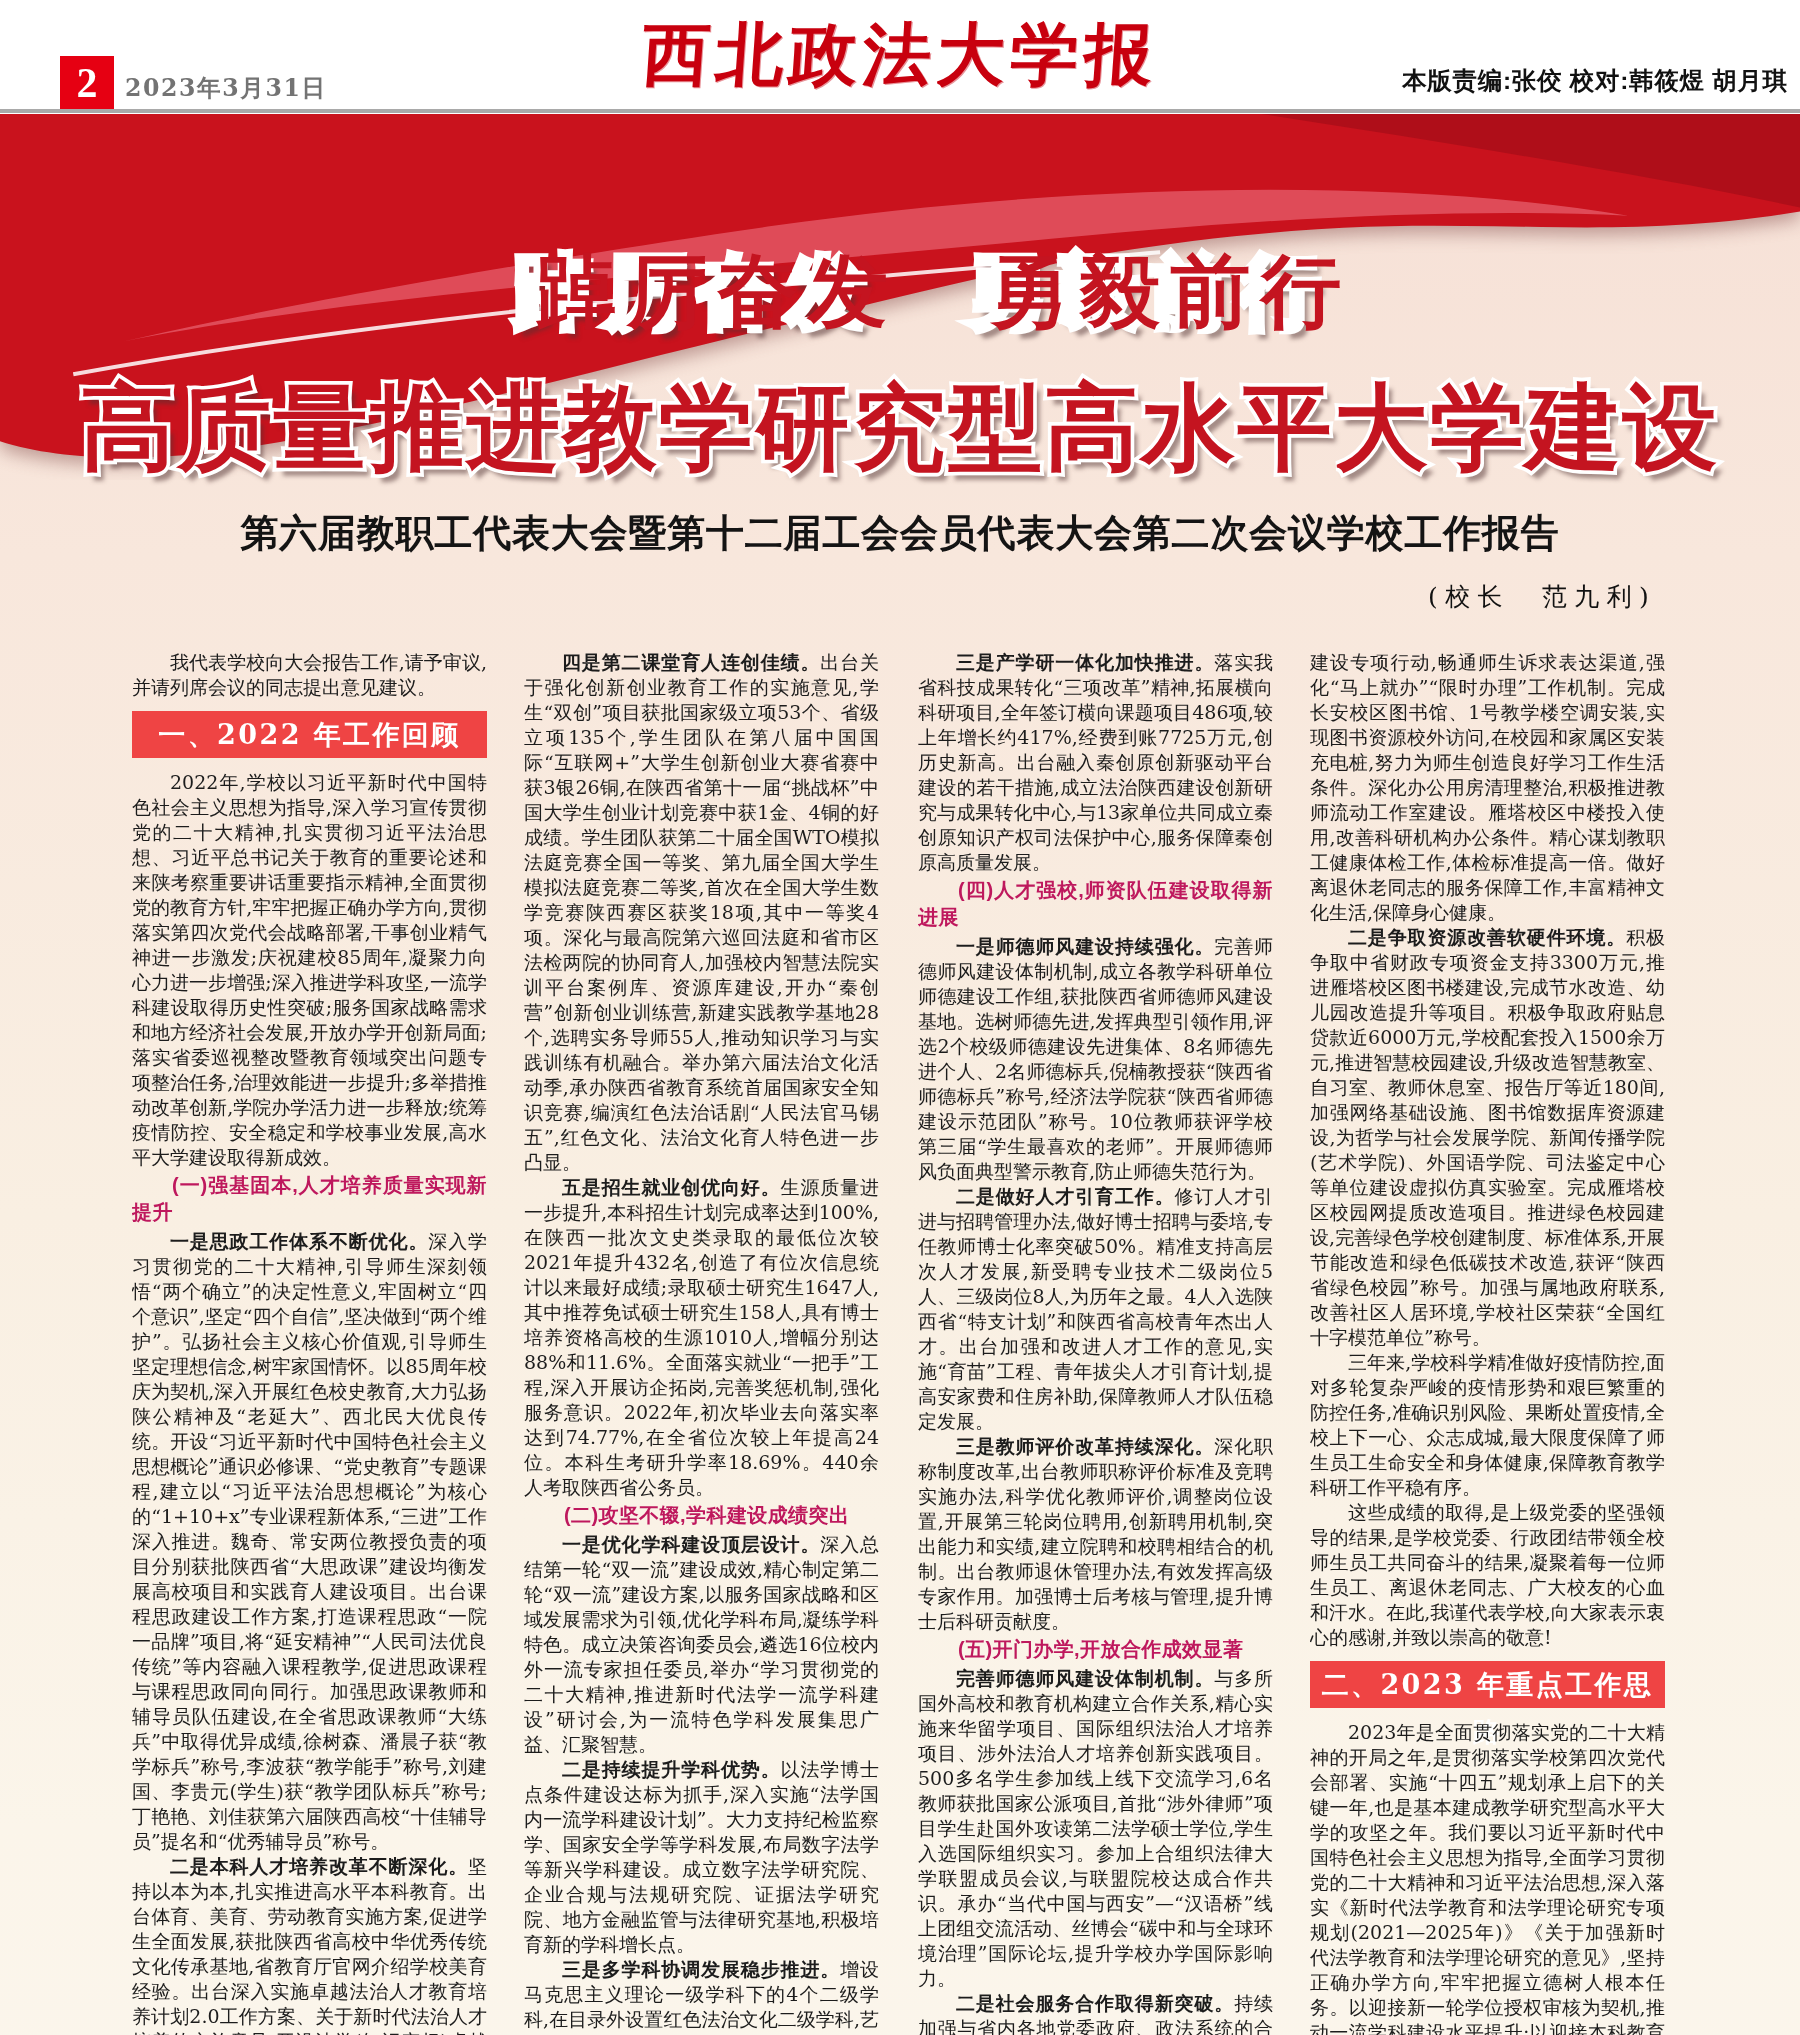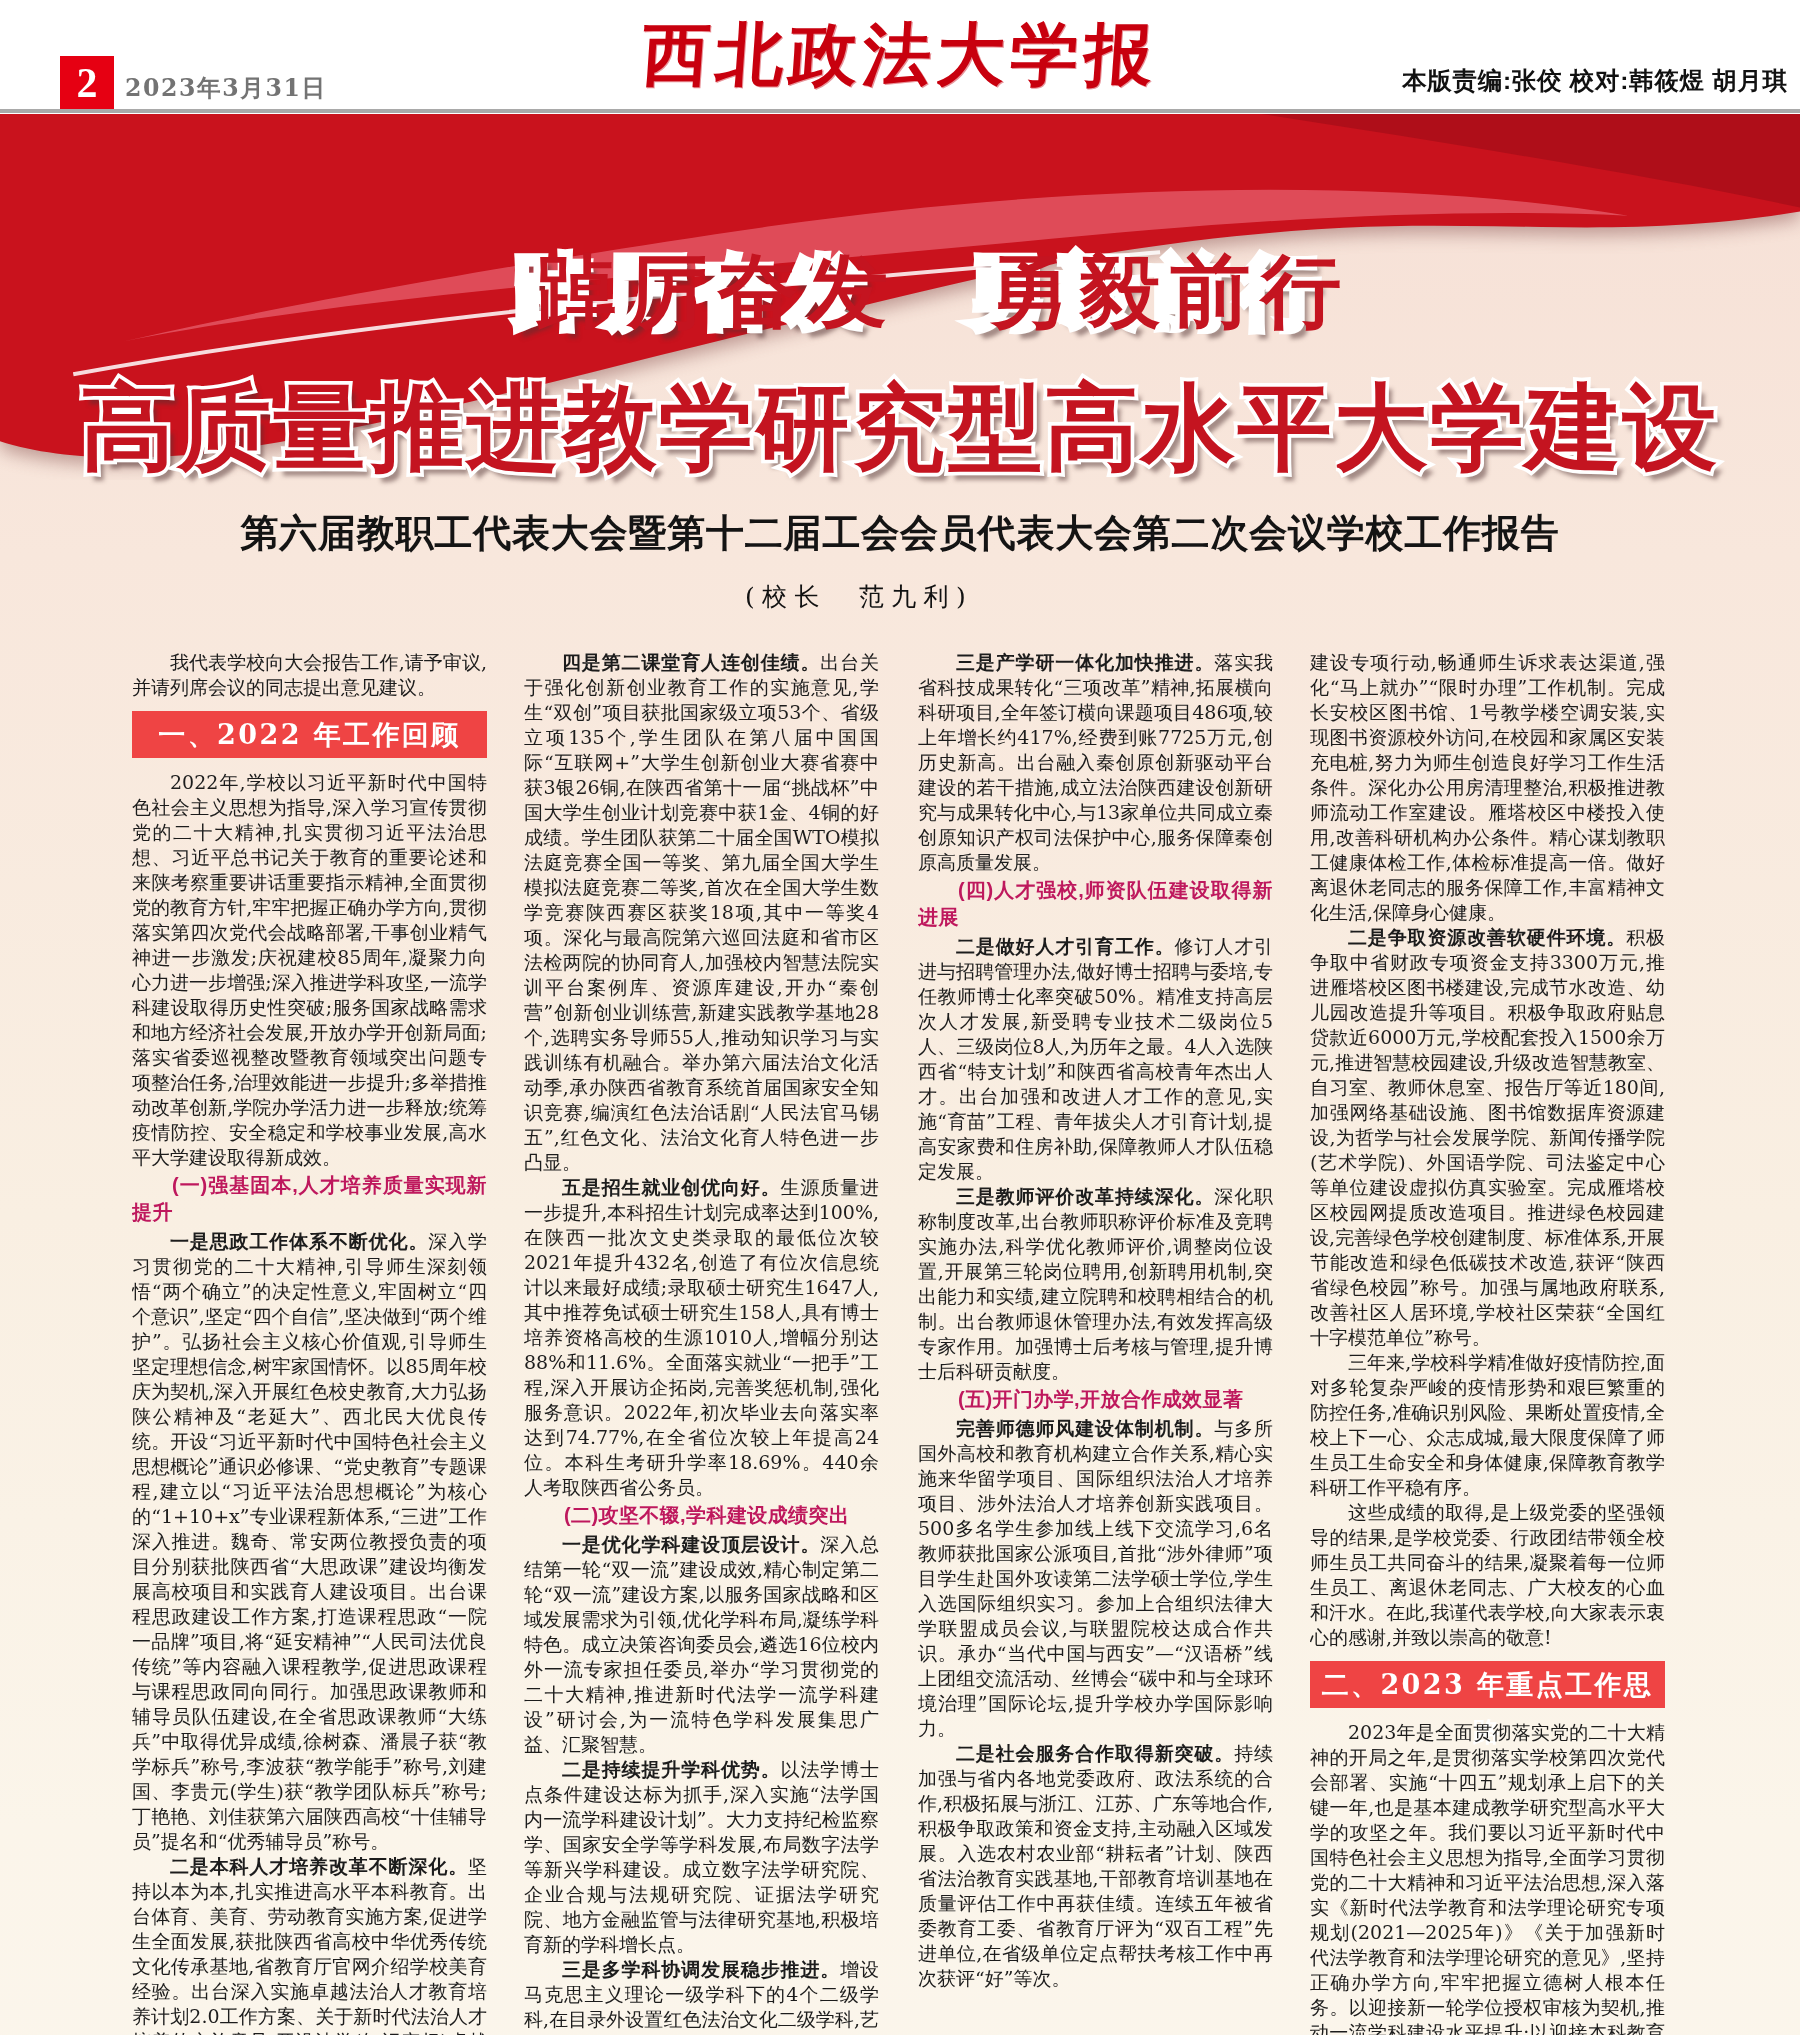--- a/index.html
+++ b/index.html
@@ -28,22 +28,22 @@
   
   .hl{position:absolute;left:0;width:1800px;text-align:center;white-space:nowrap;}
   .hl .back,.hl .front{display:block;}
   .hl .back{position:absolute;left:0;right:0;top:0;color:#c41420;
             -webkit-text-stroke:7.3px #ffffff;text-shadow:6.5px 8.1px 4.1px rgba(80,50,50,.5);}
   .hl .front{position:relative;color:#c41420;}
   #hl1{top:239px;font:bold 80px "DejaVu Serif",serif;letter-spacing:10.6px;padding-left:44px;}
   #hl2{top:365px;font:bold 94px "DejaVu Serif",serif;letter-spacing:2.4px;}
   .subhead{position:absolute;left:0;top:508px;width:1800px;text-align:center;
            font:bold 38px "DejaVu Serif",serif;color:#141414;letter-spacing:0.8px;}
-  .byline{position:absolute;left:0;top:580px;width:1656px;text-align:center;
-          font:25px "DejaVu Serif",serif;color:#111;letter-spacing:7.3px;margin-left:31px;}
+  .byline{position:absolute;left:0;top:580px;width:1656px;text-align:right;
+          font:25px "DejaVu Serif",serif;color:#111;letter-spacing:7.3px;}
 
   
   .col{position:absolute;top:650px;width:355px;overflow:hidden;
        font-size:19px;line-height:25px;color:#1c1c1c;text-align:justify;}
   #col1{left:132px;height:1449px;}
   #col2{left:524px;height:1681px;}
   #col3{left:918px;height:1653px;}
   #col4{left:1310px;height:1763px;}
   .col p{margin:0;text-indent:2em;}
   .col p.noindent{text-indent:0;}
@@ -101,20 +101,21 @@
       <p><b class="lead">四是第二课堂育人连创佳绩。</b>出台关于强化创新创业教育工作的实施意见,学生“双创”项目获批国家级立项53个、省级立项135个,学生团队在第八届中国国际“互联网+”大学生创新创业大赛省赛中获3银26铜,在陕西省第十一届“挑战杯”中国大学生创业计划竞赛中获1金、4铜的好成绩。学生团队获第二十届全国WTO模拟法庭竞赛全国一等奖、第九届全国大学生模拟法庭竞赛二等奖,首次在全国大学生数学竞赛陕西赛区获奖18项,其中一等奖4项。深化与最高院第六巡回法庭和省市区法检两院的协同育人,加强校内智慧法院实训平台案例库、资源库建设,开办“秦创营”创新创业训练营,新建实践教学基地28个,选聘实务导师55人,推动知识学习与实践训练有机融合。举办第六届法治文化活动季,承办陕西省教育系统首届国家安全知识竞赛,编演红色法治话剧“人民法官马锡五”,红色文化、法治文化育人特色进一步凸显。</p>
       <p><b class="lead">五是招生就业创优向好。</b>生源质量进一步提升,本科招生计划完成率达到100%,在陕西一批次文史类录取的最低位次较2021年提升432名,创造了有位次信息统计以来最好成绩;录取硕士研究生1647人,其中推荐免试硕士研究生158人,具有博士培养资格高校的生源1010人,增幅分别达88%和11.6%。全面落实就业“一把手”工程,深入开展访企拓岗,完善奖惩机制,强化服务意识。2022年,初次毕业去向落实率达到74.77%,在全省位次较上年提高24位。本科生考研升学率18.69%。440余人考取陕西省公务员。</p>
       <div class="sub-head">(二)攻坚不辍,学科建设成绩突出</div>
       <p><b class="lead">一是优化学科建设顶层设计。</b>深入总结第一轮“双一流”建设成效,精心制定第二轮“双一流”建设方案,以服务国家战略和区域发展需求为引领,优化学科布局,凝练学科特色。成立决策咨询委员会,遴选16位校内外一流专家担任委员,举办“学习贯彻党的二十大精神,推进新时代法学一流学科建设”研讨会,为一流特色学科发展集思广益、汇聚智慧。</p>
       <p><b class="lead">二是持续提升学科优势。</b>以法学博士点条件建设达标为抓手,深入实施“法学国内一流学科建设计划”。大力支持纪检监察学、国家安全学等学科发展,布局数字法学等新兴学科建设。成立数字法学研究院、企业合规与法规研究院、证据法学研究院、地方金融监管与法律研究基地,积极培育新的学科增长点。</p>
       <p><b class="lead">三是多学科协调发展稳步推进。</b>增设马克思主义理论一级学科下的4个二级学科,在目录外设置红色法治文化二级学科,艺术硕士(广播电视领域)专业学位授权点调整为戏剧与影视硕士专业学位授权点。成立艺术学院、马克思主义宗教学研究中心等,推动多学科协调发展。</p>
     </div>
   <div class="col" id="col3">
       <p><b class="lead">三是产学研一体化加快推进。</b>落实我省科技成果转化“三项改革”精神,拓展横向科研项目,全年签订横向课题项目486项,较上年增长约417%,经费到账7725万元,创历史新高。出台融入秦创原创新驱动平台建设的若干措施,成立法治陕西建设创新研究与成果转化中心,与13家单位共同成立秦创原知识产权司法保护中心,服务保障秦创原高质量发展。</p>
       <div class="sub-head">(四)人才强校,师资队伍建设取得新进展</div>
+      <p><b class="lead">一是师德师风建设持续强化。</b>完善师德师风建设体制机制,成立各教学科研单位师德建设工作组,获批陕西省师德师风建设基地。选树师德先进,发挥典型引领作用,评选2个校级师德建设先进集体、8名师德先进个人、2名师德标兵,倪楠教授获“陕西省师德标兵”称号,经济法学院获“陕西省师德建设示范团队”称号。10位教师获评学校第三届“学生最喜欢的老师”。开展师德师风负面典型警示教育,防止师德失范行为。</p>
       <p><b class="lead">二是做好人才引育工作。</b>修订人才引进与招聘管理办法,做好博士招聘与委培,专任教师博士化率突破50%。精准支持高层次人才发展,新受聘专业技术二级岗位5人、三级岗位8人,为历年之最。4人入选陕西省“特支计划”和陕西省高校青年杰出人才。出台加强和改进人才工作的意见,实施“育苗”工程、青年拔尖人才引育计划,提高安家费和住房补助,保障教师人才队伍稳定发展。</p>
       <p><b class="lead">三是教师评价改革持续深化。</b>深化职称制度改革,出台教师职称评价标准及竞聘实施办法,科学优化教师评价,调整岗位设置,开展第三轮岗位聘用,创新聘用机制,突出能力和实绩,建立院聘和校聘相结合的机制。出台教师退休管理办法,有效发挥高级专家作用。加强博士后考核与管理,提升博士后科研贡献度。</p>
       <div class="sub-head">(五)开门办学,开放合作成效显著</div>
       <p><b class="lead">完善师德师风建设体制机制。</b>与多所国外高校和教育机构建立合作关系,精心实施来华留学项目、国际组织法治人才培养项目、涉外法治人才培养创新实践项目。500多名学生参加线上线下交流学习,6名教师获批国家公派项目,首批“涉外律师”项目学生赴国外攻读第二法学硕士学位,学生入选国际组织实习。参加上合组织法律大学联盟成员会议,与联盟院校达成合作共识。承办“当代中国与西安”—“汉语桥”线上团组交流活动、丝博会“碳中和与全球环境治理”国际论坛,提升学校办学国际影响力。</p>
       <p><b class="lead">二是社会服务合作取得新突破。</b>持续加强与省内各地党委政府、政法系统的合作,积极拓展与浙江、江苏、广东等地合作,积极争取政策和资金支持,主动融入区域发展。入选农村农业部“耕耘者”计划、陕西省法治教育实践基地,干部教育培训基地在质量评估工作中再获佳绩。连续五年被省委教育工委、省教育厅评为“双百工程”先进单位,在省级单位定点帮扶考核工作中再次获评“好”等次。</p>
     </div>
   <div class="col" id="col4">
       <p class="noindent">建设专项行动,畅通师生诉求表达渠道,强化“马上就办”“限时办理”工作机制。完成长安校区图书馆、1号教学楼空调安装,实现图书资源校外访问,在校园和家属区安装充电桩,努力为师生创造良好学习工作生活条件。深化办公用房清理整治,积极推进教师流动工作室建设。雁塔校区中楼投入使用,改善科研机构办公条件。精心谋划教职工健康体检工作,体检标准提高一倍。做好离退休老同志的服务保障工作,丰富精神文化生活,保障身心健康。</p>
       <p><b class="lead">二是争取资源改善软硬件环境。</b>积极争取中省财政专项资金支持3300万元,推进雁塔校区图书楼建设,完成节水改造、幼儿园改造提升等项目。积极争取政府贴息贷款近6000万元,学校配套投入1500余万元,推进智慧校园建设,升级改造智慧教室、自习室、教师休息室、报告厅等近180间,加强网络基础设施、图书馆数据库资源建设,为哲学与社会发展学院、新闻传播学院(艺术学院)、外国语学院、司法鉴定中心等单位建设虚拟仿真实验室。完成雁塔校区校园网提质改造项目。推进绿色校园建设,完善绿色学校创建制度、标准体系,开展节能改造和绿色低碳技术改造,获评“陕西省绿色校园”称号。加强与属地政府联系,改善社区人居环境,学校社区荣获“全国红十字模范单位”称号。</p>
       <p>三年来,学校科学精准做好疫情防控,面对多轮复杂严峻的疫情形势和艰巨繁重的防控任务,准确识别风险、果断处置疫情,全校上下一心、众志成城,最大限度保障了师生员工生命安全和身体健康,保障教育教学科研工作平稳有序。</p>

